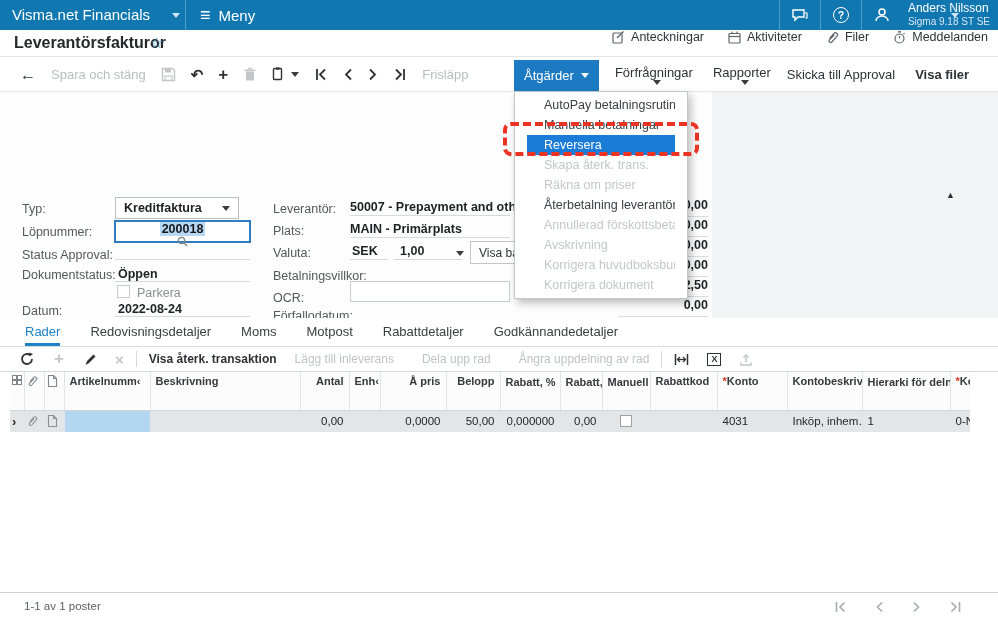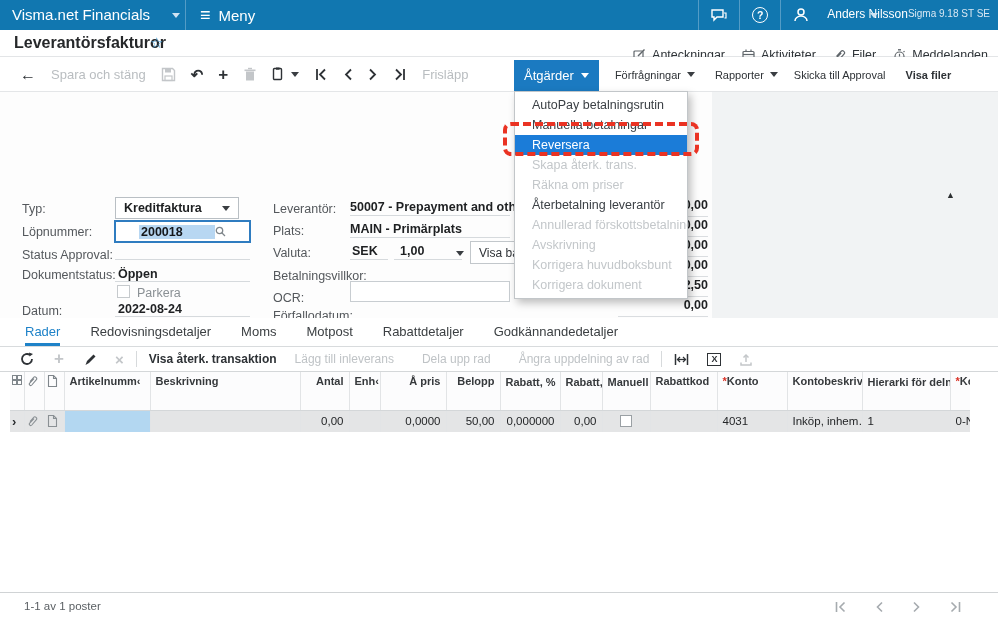--- a/index.html
+++ b/index.html
@@ -12,64 +12,64 @@
   .tb-caret-w { position:absolute; left:172px; top:13px; width:0; height:0; border-left:4px solid transparent; border-right:4px solid transparent; border-top:5px solid #cfe3f2; }
   .tb-div { position:absolute; top:0; width:1px; height:30px; background:rgba(255,255,255,.28); }
   .tb-meny { position:absolute; left:200px; top:0; height:30px; display:flex; align-items:center; gap:8px; font-size:15px; cursor:pointer; }
   .hamb { font-size:18px; line-height:1; }
   .searchbox { position:absolute; left:300px; top:4px; width:188px; height:22px; border:1px solid #fff; border-radius:12px; display:flex; align-items:center; padding:0 8px 0 12px; }
   .searchbox input { flex:1; background:transparent; border:none; outline:none; color:#eaf3fa; font-size:11.5px; font-style:italic; font-family:"Liberation Sans",sans-serif; width:140px; }
   .searchbox input::placeholder { color:#cfe2f1; }
   .tb-right { position:absolute; right:0; top:0; height:30px; display:flex; align-items:center; }
   .tb-icon { display:flex; align-items:center; justify-content:center; width:40px; height:30px; cursor:pointer; }
   .help-circ { width:16px; height:16px; border:1.4px solid #fff; border-radius:50%; font-size:10.5px; font-weight:bold; display:flex; align-items:center; justify-content:center; }
-  .userblk { display:flex; flex-direction:row; justify-content:center; line-height:1.15; margin:0 8px 0 6px; }
+  .userblk { display:flex; flex-direction:column; justify-content:center; line-height:1.15; margin:0 8px 0 6px; }
   .user-name { font-size:12px; }
   .user-org { font-size:10px; color:#d7e7f3; }
 
   
   .pagebar { position:absolute; left:0; top:30px; width:998px; height:27px; background:#fff; border-bottom:1px solid #e3e5e7; }
   .pg-title { position:absolute; left:14px; top:4px; font-size:16px; font-weight:600; color:#26282a; }
   .pg-star { position:absolute; left:150px; top:4px; font-size:15px; color:#4aa0d8; cursor:pointer; }
-  .quicklinks { position:absolute; right:10px; top:0; height:32px; display:flex; align-items:flex-end; gap:17px; }
+  .quicklinks { position:absolute; right:10px; top:0; height:32px; display:flex; align-items:flex-start; gap:24px; }
   .qlink { display:flex; align-items:center; gap:6px; font-size:12.5px; color:#2f3438; cursor:pointer; }
 
   
   .toolbar { position:absolute; left:0; top:57px; width:998px; height:35px; background:#fff; border-bottom:1px solid #e4e6e8; }
   .tbl-flow { position:absolute; left:20px; top:0; height:35px; display:flex; align-items:center; gap:15px; }
   .ticon { display:flex; align-items:center; justify-content:center; cursor:pointer; }
   .t-dark { color:#2e3236; }
   .t-gray { color:#c3c6c9; }
   .t-text { font-size:13px; white-space:nowrap; }
   .t-dis { color:#b9bdc0; cursor:default; }
   .tbl-right { position:absolute; left:514px; top:0; height:35px; display:flex; align-items:center; }
   .btn-atgarder { height:31px; margin-top:1px; background:#1b7ac1; color:#fff; font-size:13px; border:none; padding:0 10px; display:flex; align-items:center; gap:7px; cursor:pointer; font-family:"Liberation Sans",sans-serif; }
   .caret-dn-w { width:0;height:0;border-left:4px solid transparent;border-right:4px solid transparent;border-top:5px solid #fff; }
   .caret-dn-d { width:0;height:0;border-left:4px solid transparent;border-right:4px solid transparent;border-top:5px solid #3a3e42; display:inline-block; margin-left:6px; }
-  .tb-menuitem { font-size:11px; color:#2e3236; margin-left:16px; white-space:nowrap; cursor:pointer; display:flex; align-items:center; }
+  .tb-menuitem { font-size:13px; color:#2e3236; margin-left:16px; white-space:nowrap; cursor:pointer; display:flex; align-items:center;flex-direction:column; }
 
   
   .formarea { position:absolute; left:0; top:92px; width:998px; height:226px; background:#fdfdfd; }
   .graypanel { position:absolute; left:712px; top:0; width:286px; height:226px; background:#f1f3f4; }
   .lbl { position:absolute; font-size:12.5px; color:#54585c; white-space:nowrap; }
   .val { position:absolute; font-size:12.5px; font-weight:700; color:#1e2022; white-space:nowrap; }
   .uline { position:absolute; border-bottom:1px solid #d6dadd; }
   .ibox { position:absolute; background:#fff; border:1px solid #c8cdd1; }
   .selectbox { position:absolute; background:#fff; border:1px solid #b9bfc4; display:flex; align-items:center; padding:0 8px; font-size:12.5px; font-weight:700; color:#1e2022; cursor:pointer; }
   .selectbox .sp { flex:1; }
-  .inp-focus { position:absolute; background:#fff; border:2px solid #2f7cc0; display:flex; align-items:center; padding:0 23px; font-size:12.5px; font-weight:700; color:#14161a; cursor:text; }
+  .inp-focus { position:absolute; background:#fff; border:2px solid #2f7cc0; display:flex; align-items:center; padding:0 23px; font-size:12.5px; font-weight:700; color:#14161a; cursor:text;flex-direction:column; }
   .sel-text { background:#b8d7f2; padding:0 2px; }
   .cbox { position:absolute; width:13px; height:13px; background:#fff; border:1px solid #c6cacd; }
   .amt { position:absolute; left:618px; width:90px; height:19px; text-align:right; font-size:12.5px; font-weight:700; color:#1e2022; border-bottom:1px solid #dadde0; }
   .collapse-ch { position:absolute; left:946px; top:98px; font-size:9px; color:#2c2f31; cursor:pointer; }
   .vbtn { position:absolute; left:470px; top:149px; width:56px; height:23px; background:#fff; border:1px solid #c2c7cb; font-size:12px; color:#2e3236; display:flex; align-items:center; padding-left:8px; overflow:hidden; white-space:nowrap; cursor:pointer; }
   .sec-div { position:absolute; left:273px; top:263px; width:432px; border-top:1px solid #e6e8ea; }
 
   
-  .menu { position:absolute; left:514px; top:91px; width:174px; background:#fff; border:1px solid #c2c6c9; box-shadow:3px 4px 8px rgba(0,0,0,.25); z-index:50; padding:3px 0; }
+  .menu { position:absolute; left:514px; top:91px; width:174px; background:#fff; border:1px solid #c2c6c9; box-shadow:3px 4px 8px rgba(0,0,0,.25); z-index:50; padding:3px 12px; }
   .mi { height:20px; line-height:20px; padding-left:17px; font-size:12.5px; white-space:nowrap; overflow:hidden; cursor:pointer; }
   .mi.enabled { color:#3b4045; }
   .mi.disabled { color:#c3c7ca; cursor:default; }
   .mi.selected { background:#1b7cd8; color:#fff; }
   .annot { position:absolute; left:503px; top:122px; width:196px; height:34px; border:4px dashed #ea3323; border-radius:8px; z-index:60; pointer-events:none; }
 
   
   .tabs { position:absolute; left:0; top:318px; width:998px; height:29px; border-bottom:1px solid #d8dbdd; display:flex; align-items:stretch; gap:30px; padding-left:25px; background:#fff; }
   .tab { font-size:13px; color:#3c4043; display:flex; align-items:center; cursor:pointer; border-bottom:3px solid transparent; padding-top:2px; }
   .tab.active { color:#1e82c8; border-bottom-color:#1e82c8; }

